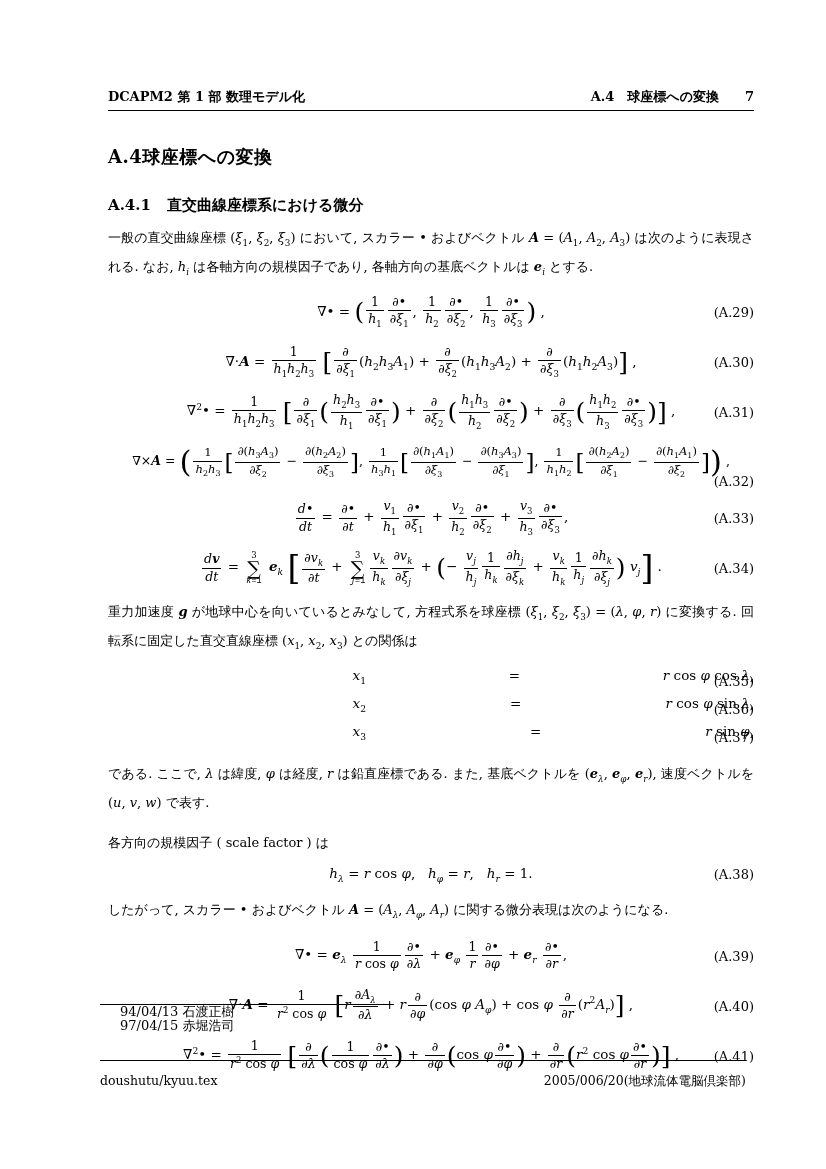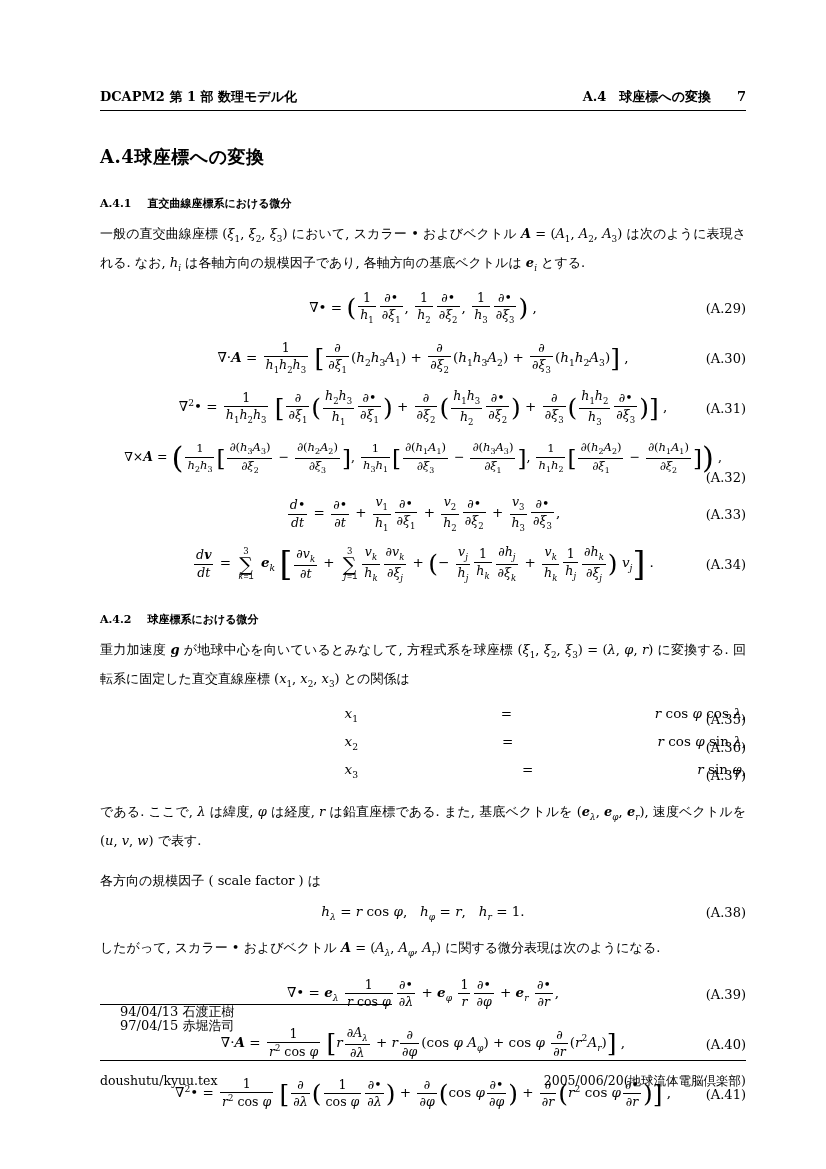--- a/index.html
+++ b/index.html
@@ -1,29 +1,29 @@
 <!DOCTYPE html>
 <html><head>
 <meta charset="utf-8">
 <style>
   html,body{margin:0;padding:0;background:#888;}
   .page{width:826px;height:1169px;position:relative;margin:0 auto;background:#ffffff;
         font-family:"DejaVu Serif","Liberation Serif",serif;color:#000;overflow:hidden;}
-  .content{position:absolute;left:100px;width:646px;top:0;}
+  .content{position:absolute;left:108px;width:646px;top:0;}
 
   
   .pg-header{display:flex;justify-content:space-between;align-items:baseline;
              margin-top:88px;font-size:13px;font-weight:bold;}
   .hd-right{display:flex;gap:26px;align-items:baseline;}
   .hd-rule{border-top:1px solid #000;margin-top:4px;height:0;}
 
   
   .sec-h{font-size:18px;font-weight:bold;margin:34px 0 0 0;letter-spacing:0.5px;}
   .sec-h .num{}
-  .sub-h{font-size:11px;font-weight:bold;margin:27px 0 0 0;}
+  .sub-h{font-size:15px;font-weight:bold;margin:27px 0 0 0;}
   .sub-h .num{margin-right:16px;}
 
   
   .para{font-size:13px;line-height:24px;text-align:justify;margin:11px 0 0 0;}
   .para.tight{margin-top:16px;}
 
   
   .eq{position:relative;display:flex;justify-content:center;align-items:center;
       font-size:13.5px;margin-top:8px;min-height:42px;white-space:nowrap;}
   .eq-no{position:absolute;right:0;top:50%;transform:translateY(-50%);font-size:13px;}
@@ -125,23 +125,20 @@
             <x-m>∑</x-m>
             <x-b><i>k</i>=1</x-b>
           </x-s> <b><i>e</i></b><sub><i>k</i></sub> <x-p3>[</x-p3><x-f><x-n>∂<i>v</i><sub><i>k</i></sub></x-n><x-d>∂<i>t</i></x-d></x-f> + <x-s>
             <x-t>3</x-t>
             <x-m>∑</x-m>
             <x-b><i>j</i>=1</x-b>
           </x-s><x-f><x-n><i>v</i><sub><i>k</i></sub></x-n><x-d><i>h</i><sub><i>k</i></sub></x-d></x-f><x-f><x-n>∂<i>v</i><sub><i>k</i></sub></x-n><x-d>∂<i>ξ</i><sub><i>j</i></sub></x-d></x-f> + <x-p2>(</x-p2>− <x-f><x-n><i>v</i><sub><i>j</i></sub></x-n><x-d><i>h</i><sub><i>j</i></sub></x-d></x-f><x-f><x-n>1</x-n><x-d><i>h</i><sub><i>k</i></sub></x-d></x-f><x-f><x-n>∂<i>h</i><sub><i>j</i></sub></x-n><x-d>∂<i>ξ</i><sub><i>k</i></sub></x-d></x-f> + <x-f><x-n><i>v</i><sub><i>k</i></sub></x-n><x-d><i>h</i><sub><i>k</i></sub></x-d></x-f><x-f><x-n>1</x-n><x-d><i>h</i><sub><i>j</i></sub></x-d></x-f><x-f><x-n>∂<i>h</i><sub><i>k</i></sub></x-n><x-d>∂<i>ξ</i><sub><i>j</i></sub></x-d></x-f><x-p2>)</x-p2> <i>v</i><sub><i>j</i></sub><x-p3>]</x-p3> .</span>
       <span class="eq-no">(A.34)</span>
     </div>
 
-    <h2 class="sub-h">
-      <span class="num">A.4.2</span><span>球座標系における微分</span>
-    </h2>
 
     <p class="para">重力加速度 <b><i>g</i></b> が地球中心を向いているとみなして, 方程式系を球座標 (<i>ξ</i><sub>1</sub>, <i>ξ</i><sub>2</sub>, <i>ξ</i><sub>3</sub>) = (<i>λ</i>, <i>φ</i>, <i>r</i>) に変換する. 回転系に固定した直交直線座標 (<i>x</i><sub>1</sub>, <i>x</i><sub>2</sub>, <i>x</i><sub>3</sub>) との関係は</p>
 
     <div class="eqalign">
       <div class="eqa-row">
         <span class="eqa-l"><i>x</i><sub>1</sub></span>
         <span class="eqa-m">=</span>
         <span><i>r</i> cos <i>φ</i> cos <i>λ</i>,</span>
         <span class="eq-no">(A.35)</span>
       </div>

